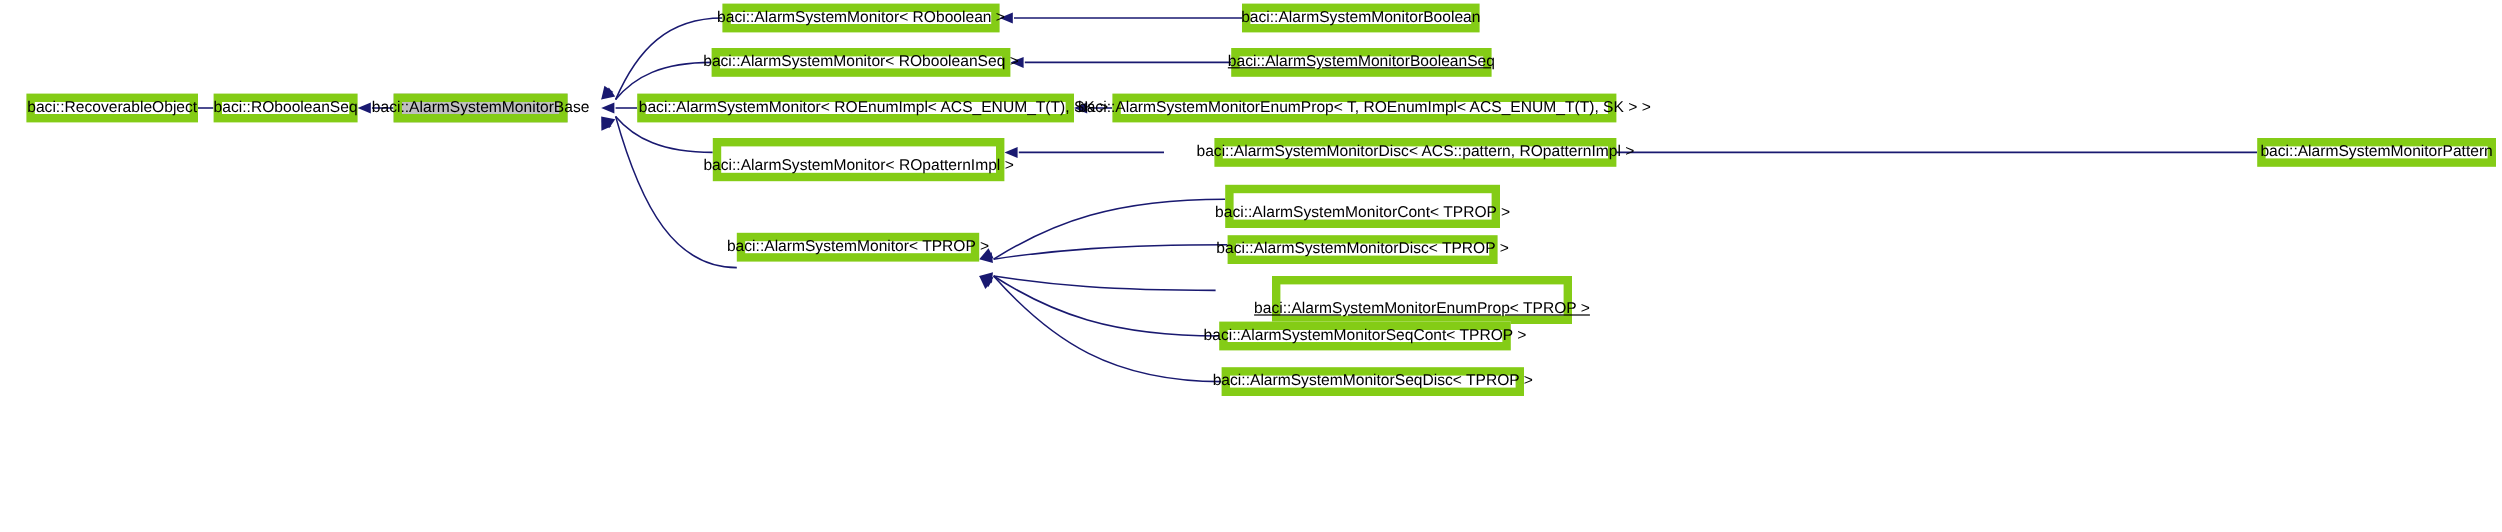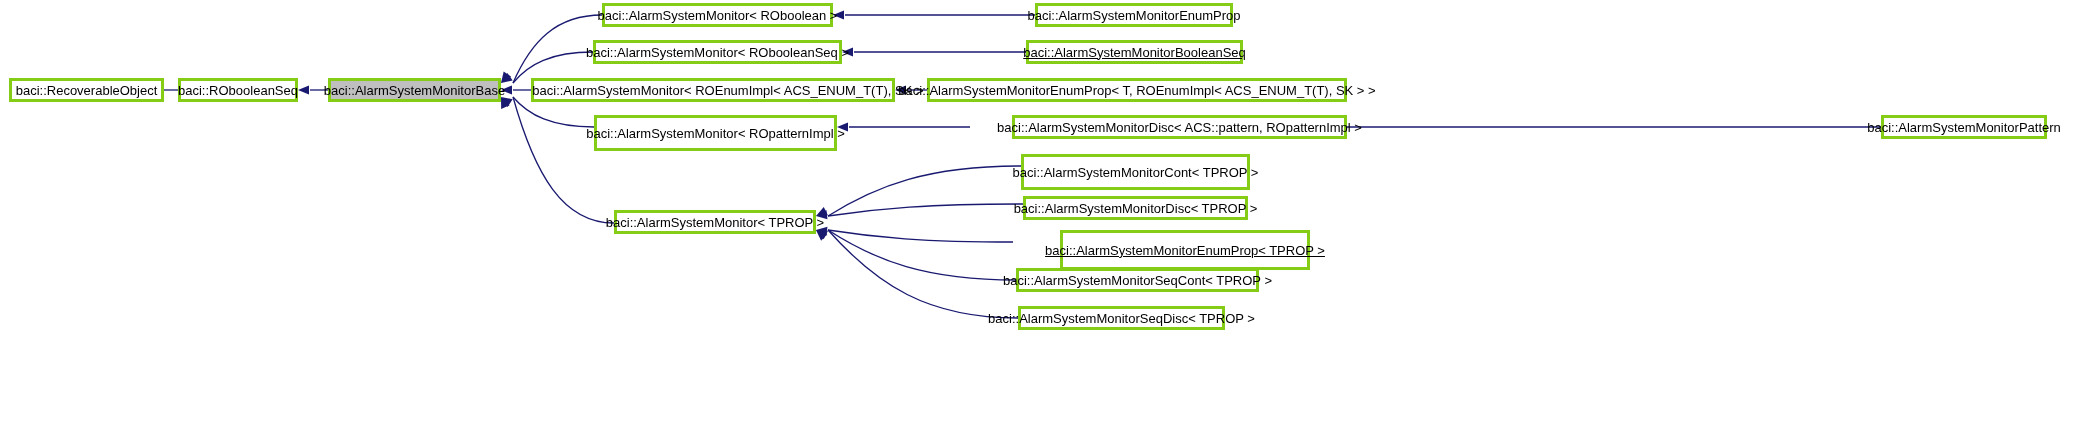--- a/index.html
+++ b/index.html
@@ -15,27 +15,27 @@
   #edge-layer{
     position:absolute;
     left:0; top:0;
     width:2085px;
     height:443px;
     pointer-events:none;
   }
   .node{
     position:absolute;
     box-sizing:border-box;
-    border:3px solid #84cc16;
+    border:7px solid #84cc16;
     background:#ffffff;
     color:#000000;
     font-size:13px;
     line-height:1;
     display:flex;
-    align-items:center;
+    align-items:flex-end;
     justify-content:center;
     white-space:nowrap;
     text-align:center;
     padding:0 7px;
     letter-spacing:0px;
   }
   .node.highlight{
     background:#bfbfbf;
   }
   .node-label{
@@ -111,68 +111,68 @@
       <g>
         <path d="M 1016 280 C 926 280, 876 261, 828 230" fill="none" stroke="#191970" stroke-width="1.3"></path>
         <polygon points="816,230 827.8841772140629,230.96246139909553 823.6611927368006,239.13597974218388" fill="#191970"></polygon>
       </g>
       <g>
         <path d="M 1018 318 C 927.1 318, 876.6 284.56, 828 230" fill="none" stroke="#191970" stroke-width="1.3"></path>
         <polygon points="816,230 827.2527549893077,233.9415105163643 821.0970328775775,240.77869453342538" fill="#191970"></polygon>
       </g>
     </svg>
   <div id="node-layer">
-      <div class="node" style="left: 9px; top: 78px; width: 155px; height: 24px;">
+      <div class="node" style="left: 22px; top: 78px; width: 143px; height: 24px;">
         <span class="node-label">baci::RecoverableObject</span>
       </div>
       <div class="node" style="left: 178px; top: 78px; width: 120px; height: 24px;">
         <span class="node-label">baci::RObooleanSeq</span>
       </div>
-      <div class="node highlight" style="left: 328px; top: 78px; width: 173px; height: 24px;">
+      <div class="node highlight" style="left: 328px; top: 78px; width: 145px; height: 24px;">
         <span class="node-label">baci::AlarmSystemMonitorBase</span>
       </div>
       <div class="node" style="left: 602px; top: 3px; width: 231px; height: 24px;">
         <span class="node-label">baci::AlarmSystemMonitor&lt; ROboolean &gt;</span>
       </div>
       <div class="node" style="left: 1035px; top: 3px; width: 198px; height: 24px;">
-        <span class="node-label">baci::AlarmSystemMonitorEnumProp</span>
+        <span class="node-label">baci::AlarmSystemMonitorBoolean</span>
       </div>
       <div class="node" style="left: 593px; top: 40px; width: 249px; height: 24px;">
         <span class="node-label">baci::AlarmSystemMonitor&lt; RObooleanSeq &gt;</span>
       </div>
       <div class="node" style="left: 1026px; top: 40px; width: 217px; height: 24px; text-decoration: underline;">
         <span class="node-label">baci::AlarmSystemMonitorBooleanSeq</span>
       </div>
       <div class="node" style="left: 531px; top: 78px; width: 364px; height: 24px; padding-left: 48px;">
         <span class="node-label">baci::AlarmSystemMonitor&lt; ROEnumImpl&lt; ACS_ENUM_T(T), SK &gt; &gt;</span>
       </div>
       <div class="node" style="left: 927px; top: 78px; width: 420px; height: 24px;">
         <span class="node-label">baci::AlarmSystemMonitorEnumProp&lt; T, ROEnumImpl&lt; ACS_ENUM_T(T), SK &gt; &gt;</span>
       </div>
       <div class="node" style="left: 594px; top: 115px; width: 243px; height: 36px;">
         <span class="node-label">baci::AlarmSystemMonitor&lt; ROpatternImpl &gt;</span>
       </div>
       <div class="node" style="left: 1012px; top: 115px; width: 335px; height: 24px;">
         <span class="node-label">baci::AlarmSystemMonitorDisc&lt; ACS::pattern, ROpatternImpl &gt;</span>
       </div>
-      <div class="node" style="left: 1881px; top: 115px; width: 166px; height: 24px;">
+      <div class="node" style="left: 1881px; top: 115px; width: 199px; height: 24px;">
         <span class="node-label">baci::AlarmSystemMonitorPattern</span>
       </div>
-      <div class="node" style="left: 614px; top: 210px; width: 202px; height: 24px;">
+      <div class="node" style="left: 614px; top: 194px; width: 202px; height: 24px;">
         <span class="node-label">baci::AlarmSystemMonitor&lt; TPROP &gt;</span>
       </div>
       <div class="node" style="left: 1021px; top: 154px; width: 229px; height: 36px;">
         <span class="node-label">baci::AlarmSystemMonitorCont&lt; TPROP &gt;</span>
       </div>
       <div class="node" style="left: 1023px; top: 196px; width: 225px; height: 24px;">
         <span class="node-label">baci::AlarmSystemMonitorDisc&lt; TPROP &gt;</span>
       </div>
       <div class="node" style="left: 1060px; top: 230px; width: 250px; height: 40px; text-decoration: underline;">
         <span class="node-label">baci::AlarmSystemMonitorEnumProp&lt; TPROP &gt;</span>
       </div>
       <div class="node" style="left: 1016px; top: 268px; width: 243px; height: 24px;">
         <span class="node-label">baci::AlarmSystemMonitorSeqCont&lt; TPROP &gt;</span>
       </div>
-      <div class="node" style="left: 1018px; top: 306px; width: 207px; height: 24px;">
+      <div class="node" style="left: 1018px; top: 306px; width: 252px; height: 24px;">
         <span class="node-label">baci::AlarmSystemMonitorSeqDisc&lt; TPROP &gt;</span>
       </div>
     </div>
 </div>
 
 </body></html>

